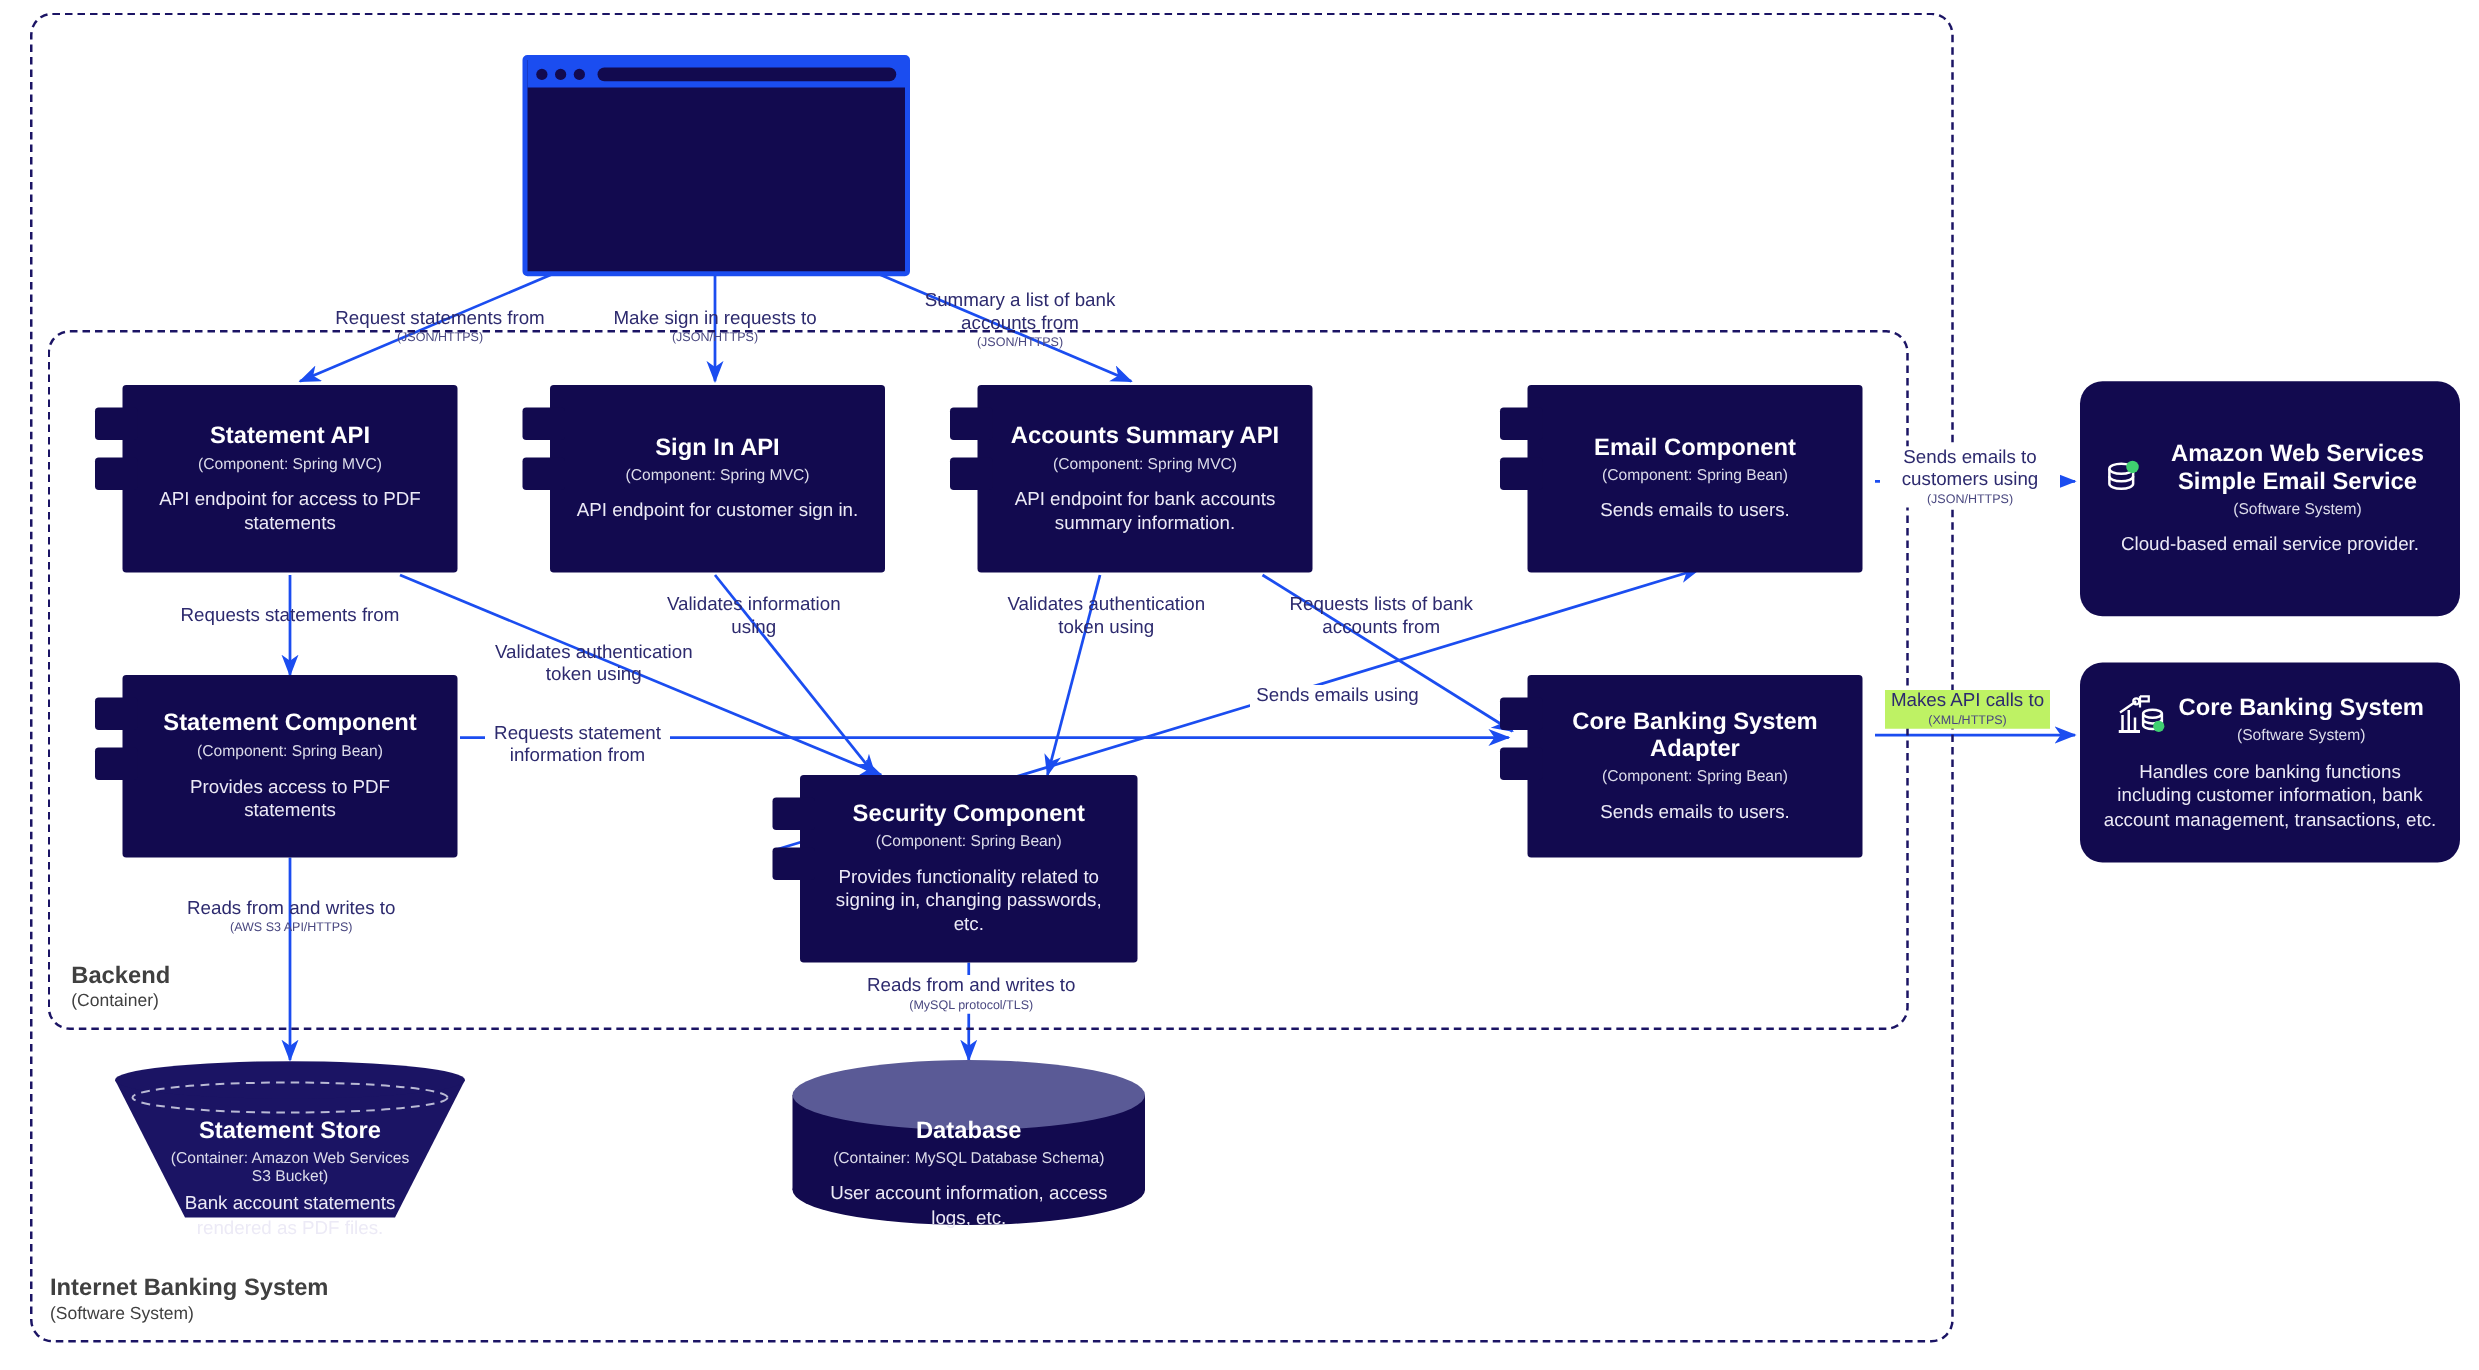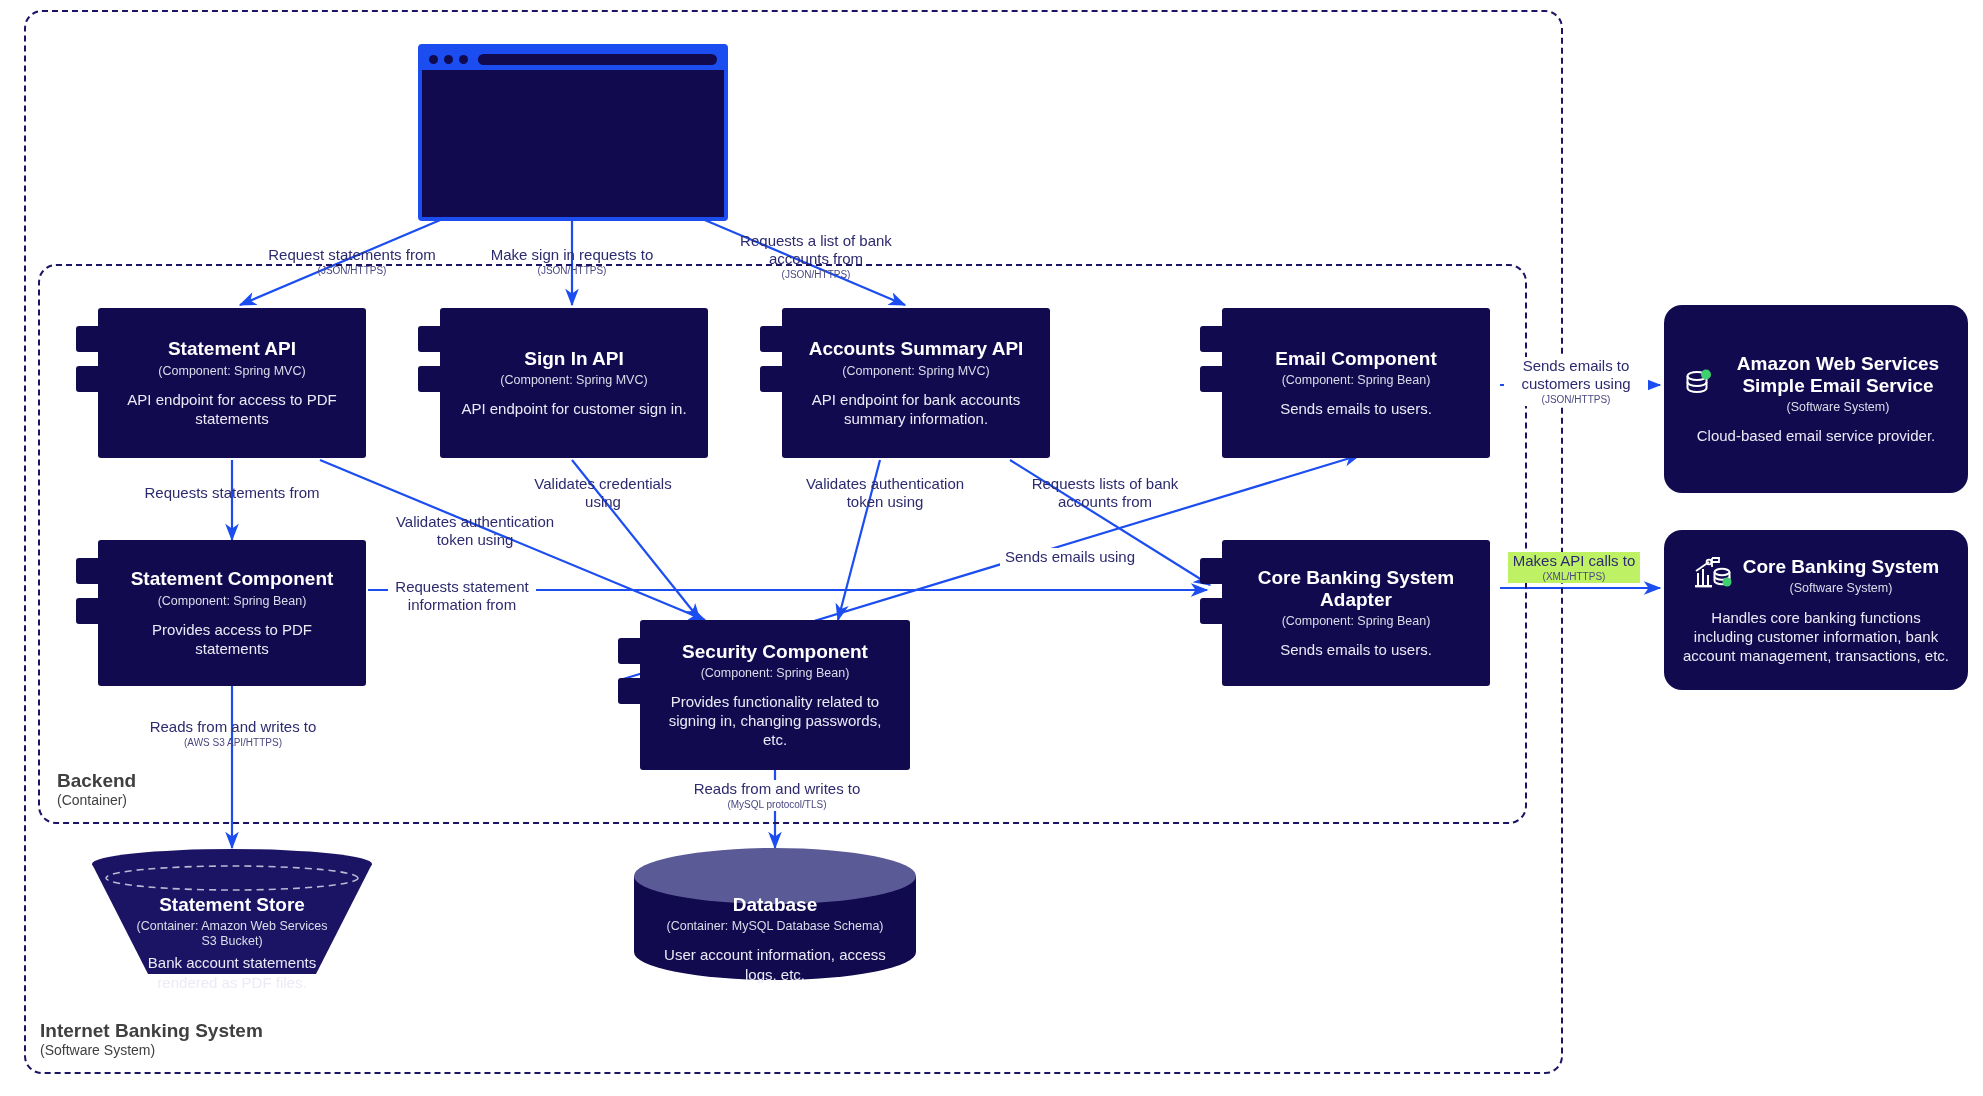--- a/index.html
+++ b/index.html
@@ -454,36 +454,36 @@
     <span class="el-main">Request statements from</span>
     <span class="el-tech">(JSON/HTTPS)</span>
   </div>
 
   <div class="elabel" style="left:480px; top:246px; width:184px;">
     <span class="el-main">Make sign in requests to</span>
     <span class="el-tech">(JSON/HTTPS)</span>
   </div>
 
   <div class="elabel" style="left:730px; top:232px; width:172px; white-space:normal;">
-    <span class="el-main">Requests a list of bank accounts from</span>
+    <span class="el-main">Summary a list of bank accounts from</span>
     <span class="el-tech">(JSON/HTTPS)</span>
   </div>
 
   <div class="elabel" style="left:142px; top:484px; width:180px;">
     <span class="el-main">Requests statements from</span>
     <span class="el-tech"></span>
   </div>
 
   <div class="elabel" style="left:390px; top:513px; width:170px; white-space:normal;">
     <span class="el-main">Validates authentication token using</span>
     <span class="el-tech"></span>
   </div>
 
   <div class="elabel" style="left:527px; top:475px; width:152px; white-space:normal;">
-    <span class="el-main">Validates credentials using</span>
+    <span class="el-main">Validates information using</span>
     <span class="el-tech"></span>
   </div>
 
   <div class="elabel" style="left:795px; top:475px; width:180px; white-space:normal;">
     <span class="el-main">Validates authentication token using</span>
     <span class="el-tech"></span>
   </div>
 
   <div class="elabel" style="left:1030px; top:475px; width:150px; white-space:normal;">
     <span class="el-main">Requests lists of bank accounts from</span>

